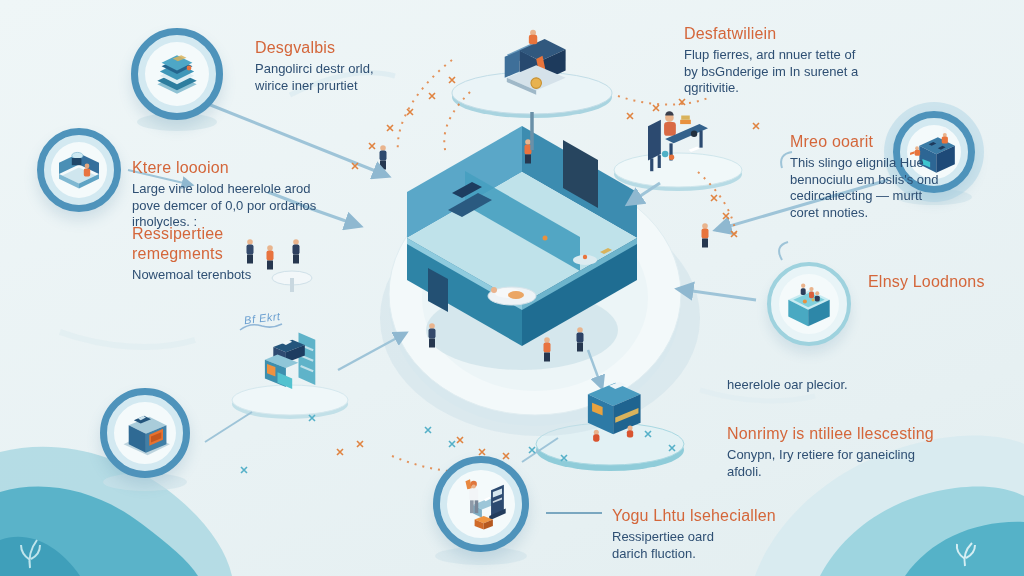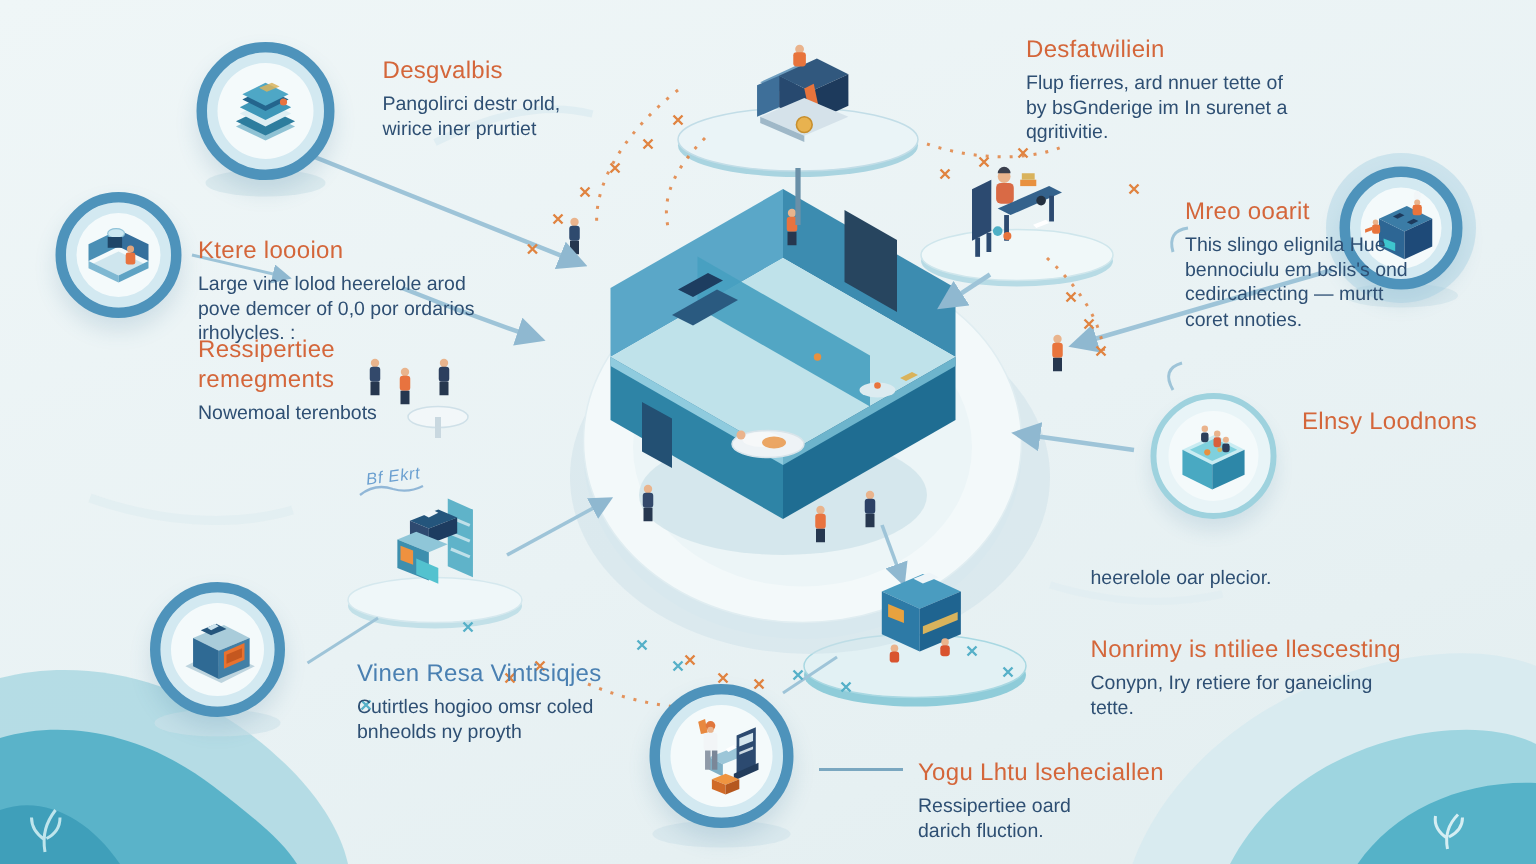--- a/index.html
+++ b/index.html
@@ -393,28 +393,24 @@
 <div class="note" style="left:868px;top:272px;width:152px">
   <div class="nh o">Elnsy Loodnons</div>
 </div>
 
 <div class="note" style="left:727px;top:377px;width:200px">
   <div class="nb">heerelole oar plecior.</div>
 </div>
 
 <div class="note" style="left:727px;top:424px;width:210px">
   <div class="nh o">Nonrimy is ntiliee llescesting</div>
-  <div class="nb">Conypn, Iry retiere for ganeicling tette.</div>
+  <div class="nb">Conypn, Iry retiere for ganeicling afdoli.</div>
 </div>
 
 <div class="note" style="left:612px;top:506px;width:170px">
   <div class="nh o">Yogu Lhtu lseheciallen</div>
   <div class="nb" style="width:135px">Ressipertiee oard darich fluction.</div>
 </div>
 
-<div class="note" style="left:238px;top:440px;width:205px">
-  <div class="nh b">Vinen Resa Vintisiqjes</div>
-  <div class="nb">Cutirtles hogioo omsr coled bnheolds ny proyth</div>
-</div>
 
 <div class="scribble" style="left:244px;top:312px">Bf Ekrt</div>
 
 </div>
 
 </body></html>

